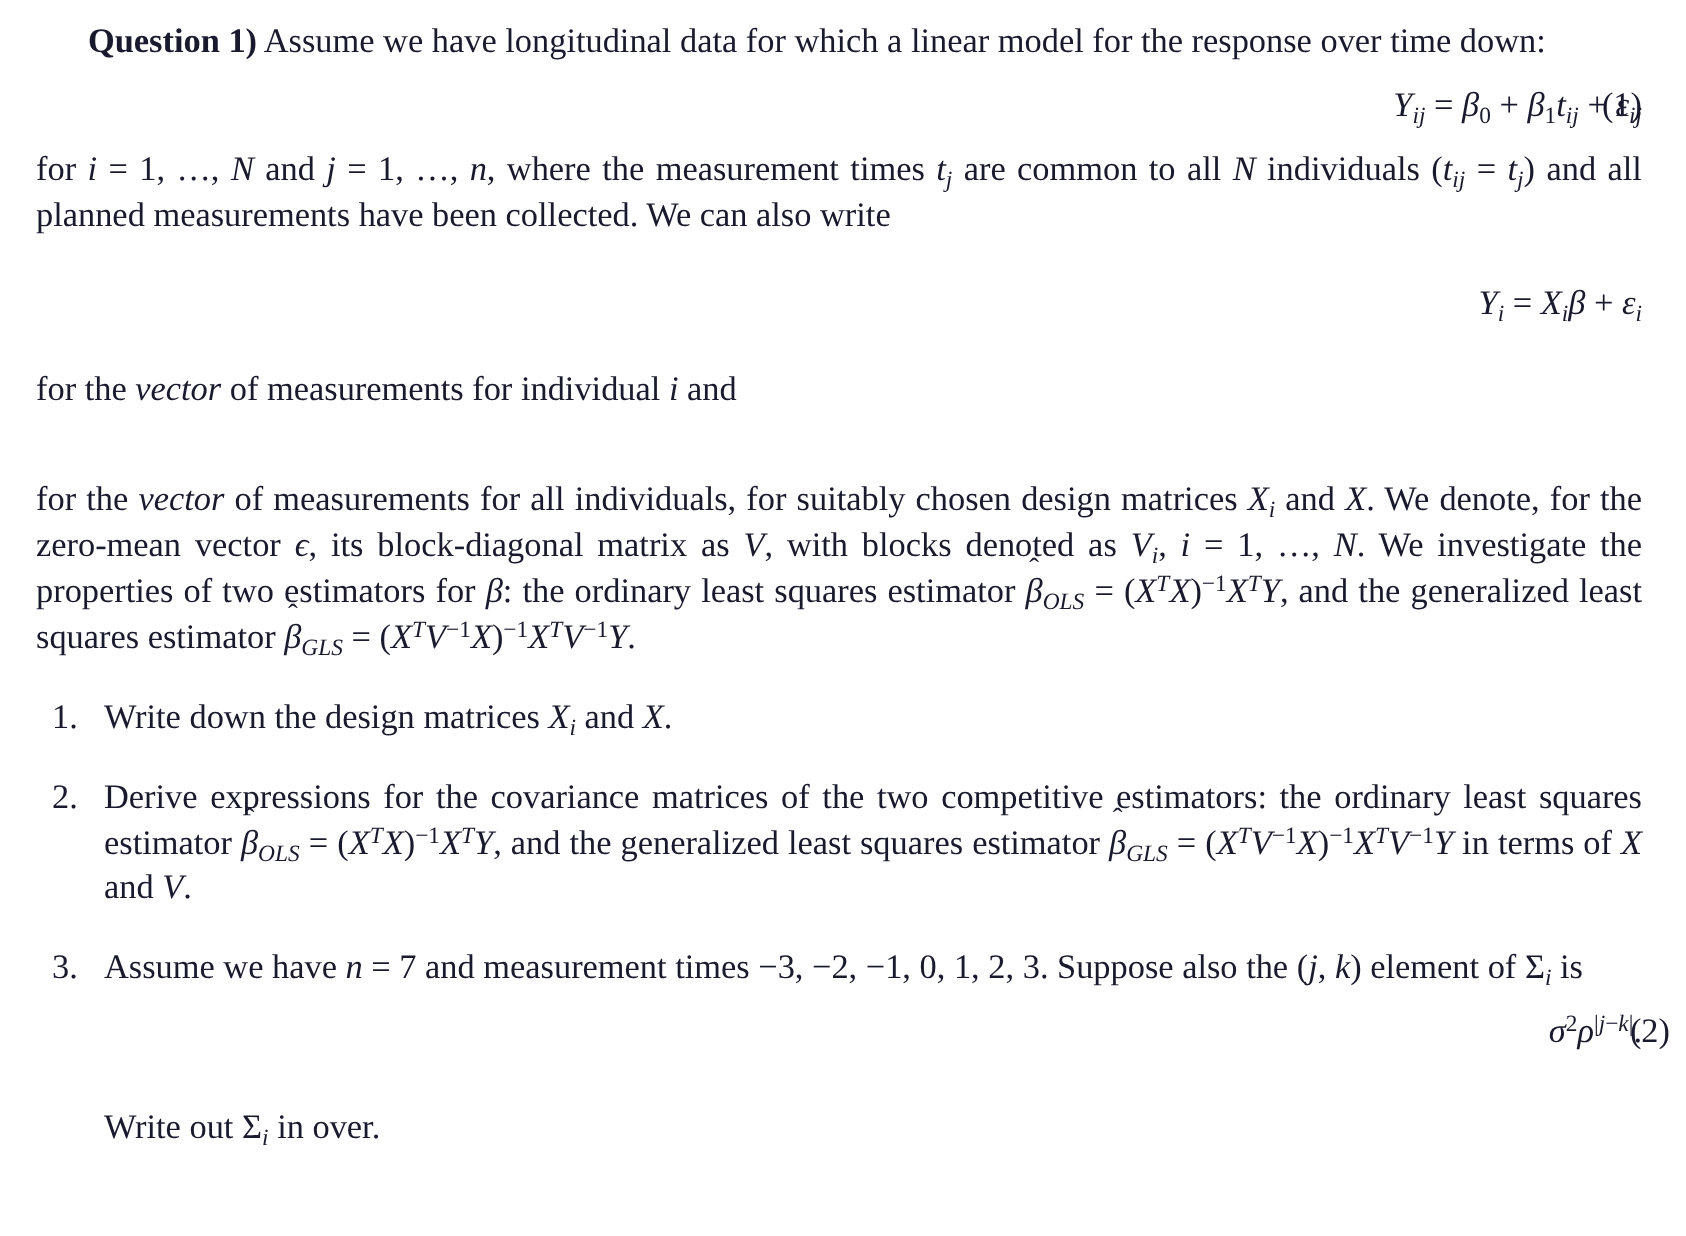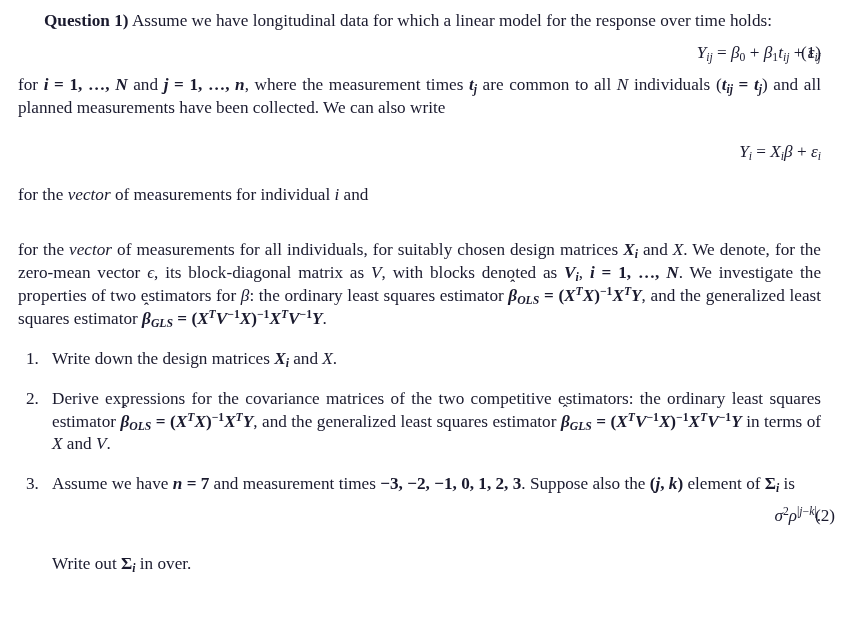--- a/index.html
+++ b/index.html
@@ -76,32 +76,32 @@
   ol.items > li > .marker {
     position: absolute;
     left: 8px;
     top: 0;
   }
   .sub-block {
     margin-top: 0;
   }
   .spacer-12 { height: 12px; }
   .spacer-16 { height: 16px; }
-  .nowrap { white-space: nowrap; font-weight: bold; }
+  .nowrap { white-space: nowrap; }
   .emph { font-style: italic; }
 </style>
 </head>
 <body>
 
 <div class="page">
 
   <p class="para indent-first">
     <span class="q-head">Question 1)</span>
     <span>Assume we have longitudinal data for which a linear model for the response over time</span>
-    <span>holds:</span>
+    <span>down:</span>
   </p>
 
   <div class="eqline">
     <span class="eq">
       <span class="mi">Y</span><sub class="mi">ij</sub> = <span class="mi">β</span><sub>0</sub> + <span class="mi">β</span><sub>1</sub><span class="mi">t</span><sub class="mi">ij</sub> + <span class="mi">ε</span><sub class="mi">ij</sub>
     </span>
     <span class="eqnum">(1)</span>
   </div>
 
   <p class="para">

